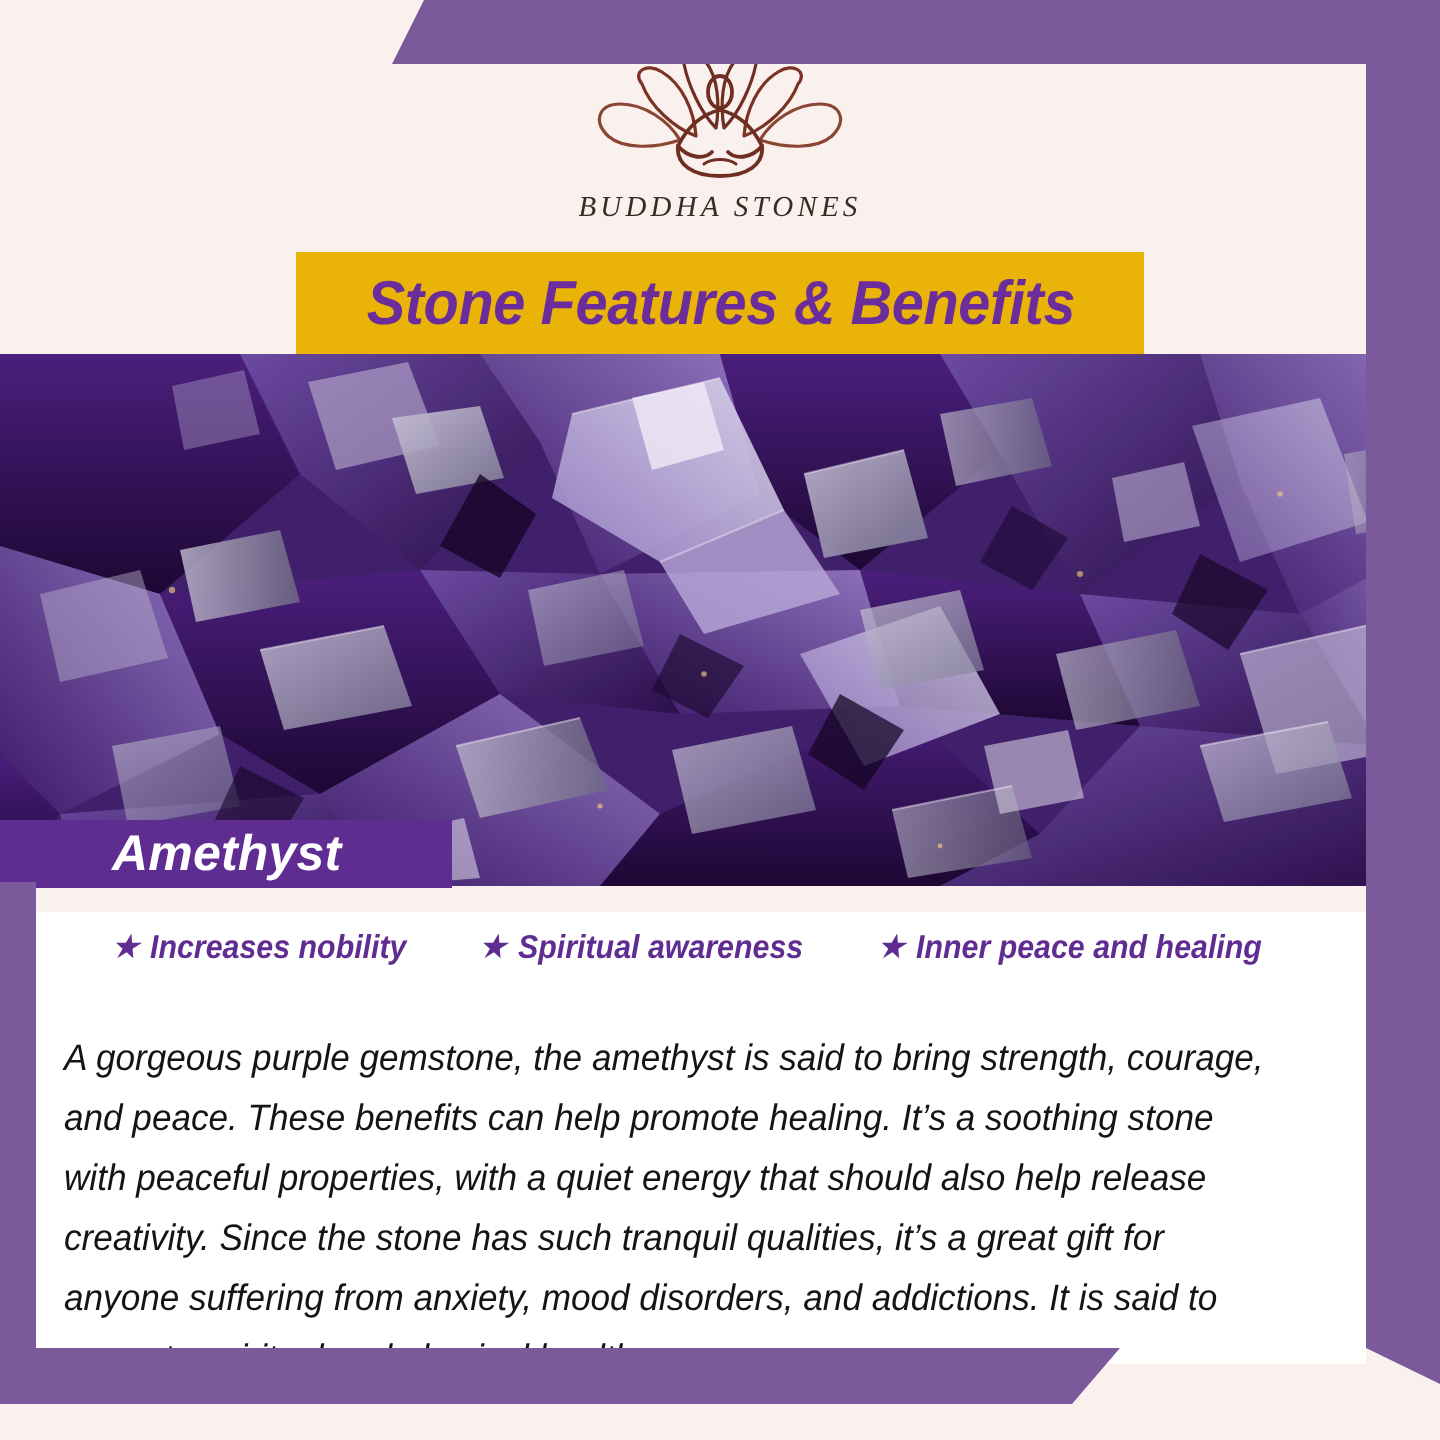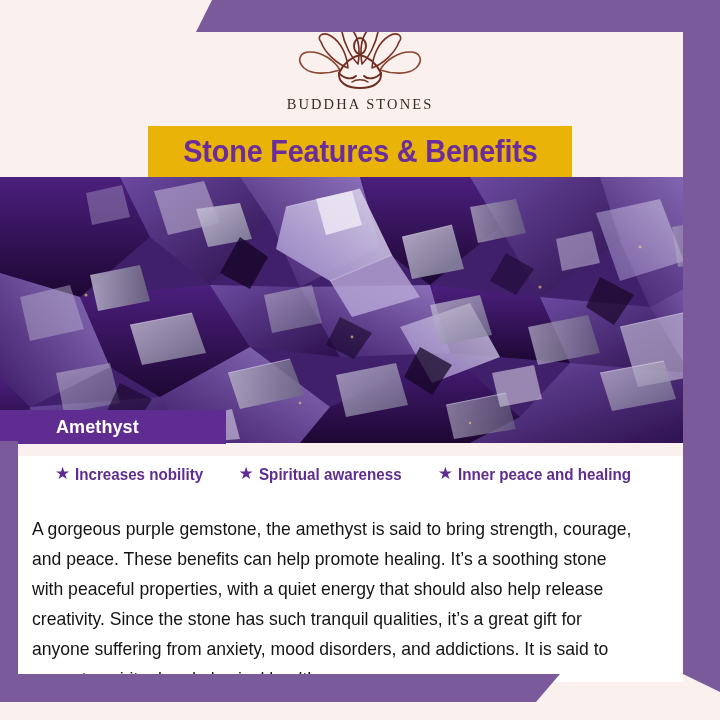--- a/index.html
+++ b/index.html
@@ -10,20 +10,21 @@
   body {
     font-family: "Liberation Sans", sans-serif;
   }
 
   #page {
     position: relative;
     width: 720px;
     height: 720px;
     overflow: hidden;
     background: #faf0ee;
+    font-style: italic;
   }
 
   
   .frame-top-bar {
     position: absolute;
     left: 196px;
     top: 0;
     width: 524px;
     height: 32px;
     background: #7b5a9b;
@@ -146,21 +147,21 @@
     width: 226px;
     height: 34px;
     background: #5f2d91;
     display: flex;
     align-items: center;
     z-index: 5;
   }
   .stone-label-text {
     margin-left: 56px;
     color: #ffffff;
-    font-size: 18px;
+    font-size: 25px;
     font-weight: 700;
     font-family: "Liberation Sans", sans-serif;
     letter-spacing: 0.1px;
   }
 
   
   .body-card {
     position: absolute;
     left: 18px;
     top: 443px;

